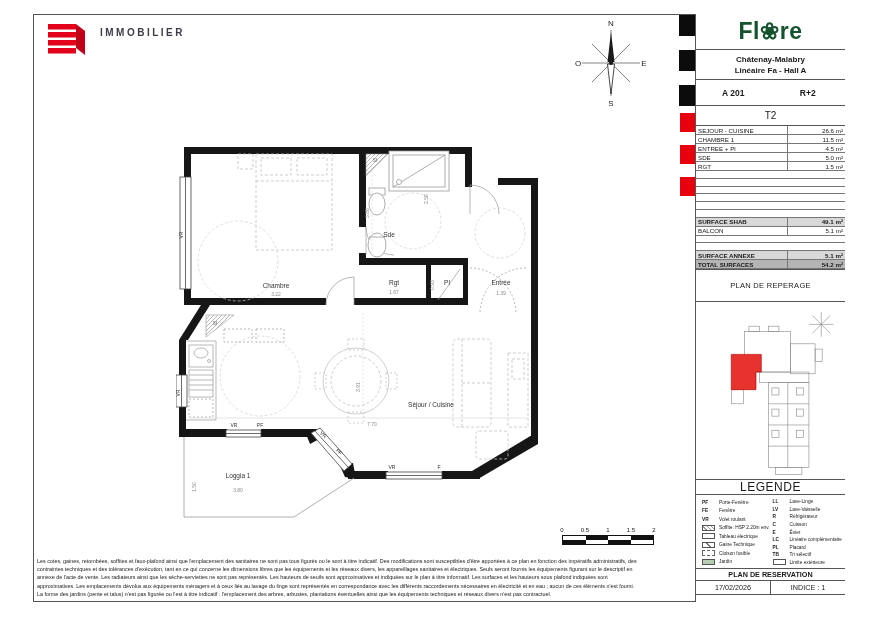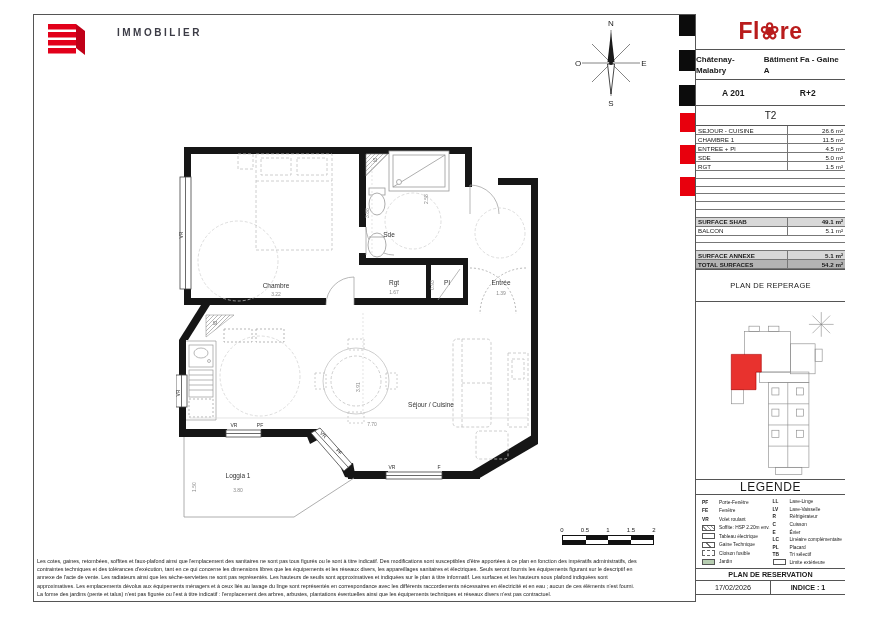--- a/index.html
+++ b/index.html
@@ -4,36 +4,36 @@
 <style>
 *{margin:0;padding:0;box-sizing:border-box}
 html,body{width:876px;height:620px;background:#fff;font-family:"Liberation Sans",sans-serif;color:#1a1a1a;overflow:hidden}
 .page{position:relative;width:876px;height:620px;background:#fff}
 .frame{position:absolute;left:33px;top:14px;width:812px;height:588px;border:1px solid #555}
 
 
 .eiffage{position:absolute;left:48px;top:24px;display:flex;align-items:flex-start}
 .eif-text{margin-left:10px}
 .eif-name{font-size:25px;font-weight:bold;font-style:italic;letter-spacing:1px;color:#1d1d1d;line-height:26px}
-.eif-sub{font-size:10px;font-weight:bold;letter-spacing:2.5px;color:#3c3c46;margin-top:3px;margin-left:19px}
+.eif-sub{font-size:10px;font-weight:bold;letter-spacing:2.5px;color:#3c3c46;margin-top:3px;margin-left:2px}
 
 
 .compass{position:absolute;left:574px;top:16px}
 
 
 .mk{position:absolute;width:21px;height:21px}
 .mk-black{background:#0c0c0c}
 .mk-red{background:#e8000d}
 
 
 .panel{position:absolute;left:695px;top:14px;width:150px;height:588px;border-left:1px solid #555;display:flex;flex-direction:column;background:#fff}
 .p-row{border-bottom:1px solid #555}
 .p-flore{height:36px;display:flex;align-items:center;justify-content:center}
 .flore{font-size:23px;font-weight:bold;letter-spacing:.5px}
-.p-loc{height:30px;display:flex;flex-direction:row;align-items:center;justify-content:center;font-size:8px;font-weight:bold;line-height:11px}
+.p-loc{height:30px;display:flex;flex-direction:column;align-items:center;justify-content:center;font-size:8px;font-weight:bold;line-height:11px}
 .p-lot{height:26px;display:flex;align-items:center;font-weight:bold;font-size:8.5px}
 .p-lot span{flex:1;text-align:center}
 .p-type{height:20px;display:flex;align-items:center;justify-content:center;font-size:10px}
 .p-table{height:144px;display:flex;flex-direction:column}
 .s-row{height:9px;display:flex;align-items:center;border-bottom:.5px solid #777;font-size:6.2px;line-height:9px}
 .s-label{flex:1.6;padding-left:2px;white-space:nowrap;overflow:hidden}
 .s-value{flex:1;border-left:.5px solid #777;text-align:right;padding-right:2px;white-space:nowrap}
 .s-gray{background:#d8d8d8;font-weight:bold}
 .s-dark{background:#b4b4b4;font-weight:bold}
 .p-reptitle{height:32px;display:flex;align-items:center;justify-content:center;font-size:7.5px;letter-spacing:.3px}
@@ -46,21 +46,21 @@
 .leg-label{font-size:4.8px;color:#222;white-space:nowrap}
 .sw{width:13px;height:6px;border:.5px solid #555;margin-right:4px;flex:none;background:#fff}
 .sw-hatch{background:repeating-linear-gradient(45deg,#fff 0 2px,#999 2px 3px)}
 .sw-tableau{background:linear-gradient(0deg,transparent 40%,#777 40% 58%,transparent 58%)}
 .sw-gaine{background:linear-gradient(45deg,transparent 45%,#777 45% 57%,transparent 57%)}
 .sw-cloison{border:1px dashed #666}
 .sw-jardin{background:#b7cdb1}
 .p-resatitle{height:12px;display:flex;align-items:center;justify-content:center;font-size:7.2px;font-weight:600}
 .p-resadate{height:14px;display:flex;font-size:7.2px}
 .p-resadate .cell{flex:1;display:flex;align-items:center;justify-content:center}
-.p-resadate .cell+.cell{border-left:1px solid #555;font-weight:bold}
+.p-resadate .cell+.cell{border-left:1px solid #555;font-weight:normal}
 .p-atelier{height:25px;display:flex;align-items:center;justify-content:space-between;padding:0 8px;border-bottom:none}
 .at-name{font-size:8.5px;color:#444;letter-spacing:.3px}
 
 
 .plan-svg{position:absolute;left:176px;top:133px}
 svg text{font-family:"Liberation Sans",sans-serif}
 
 
 .scalebar{position:absolute;left:560px;top:527px;width:96px}
 .sb-ticks{position:relative;height:8px;font-size:6px;color:#222}
@@ -275,27 +275,27 @@
       <text x="84" y="294">PF</text>
       <text x="146" y="303" transform="rotate(45 146 303)">VR</text>
       <text x="162" y="320" transform="rotate(45 162 320)">PF</text>
       <text x="216" y="336">VR</text>
       <text x="263" y="336">F</text>
     </g>
   </svg>
 
   <div class="panel">
     <div class="p-row p-flore">
-      <span class="flore" style="color:#b91c1c">
+      <span class="flore" style="color:#14532d">
         <span>Fl</span><span>❀</span><span>re</span>
       </span>
     </div>
     <div class="p-row p-loc">
       <div>Châtenay-Malabry</div>
-      <div>Bâtiment Fa - Gaine A</div>
+      <div>Linéaire Fa - Hall A</div>
     </div>
     <div class="p-row p-lot">
       <span>A 201</span>
       <span>R+2</span>
     </div>
     <div class="p-row p-type">T2</div>
 
     <div class="p-row p-table" id="surfTable">
         <div class="s-row">
           <span class="s-label">SEJOUR - CUISINE</span>

